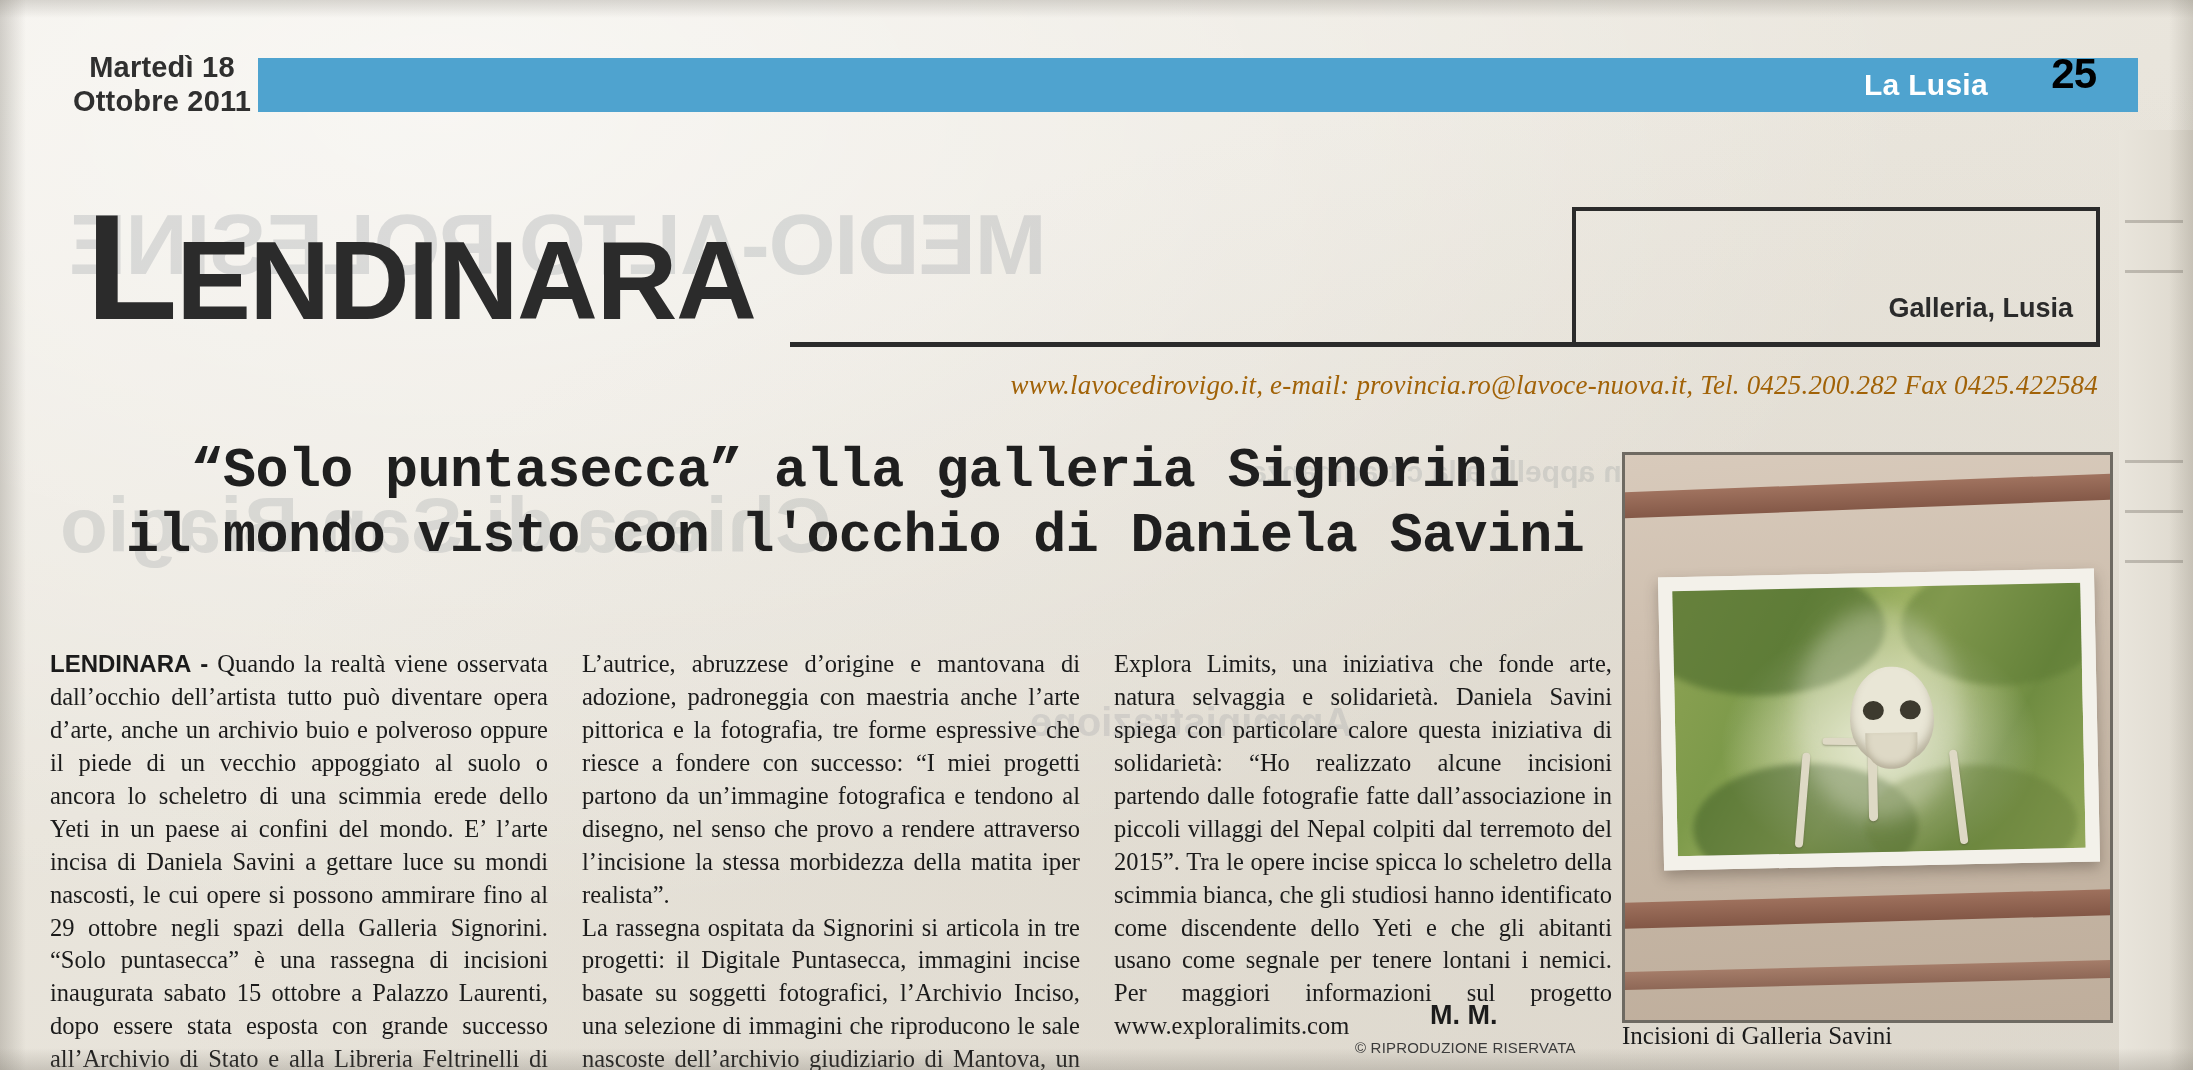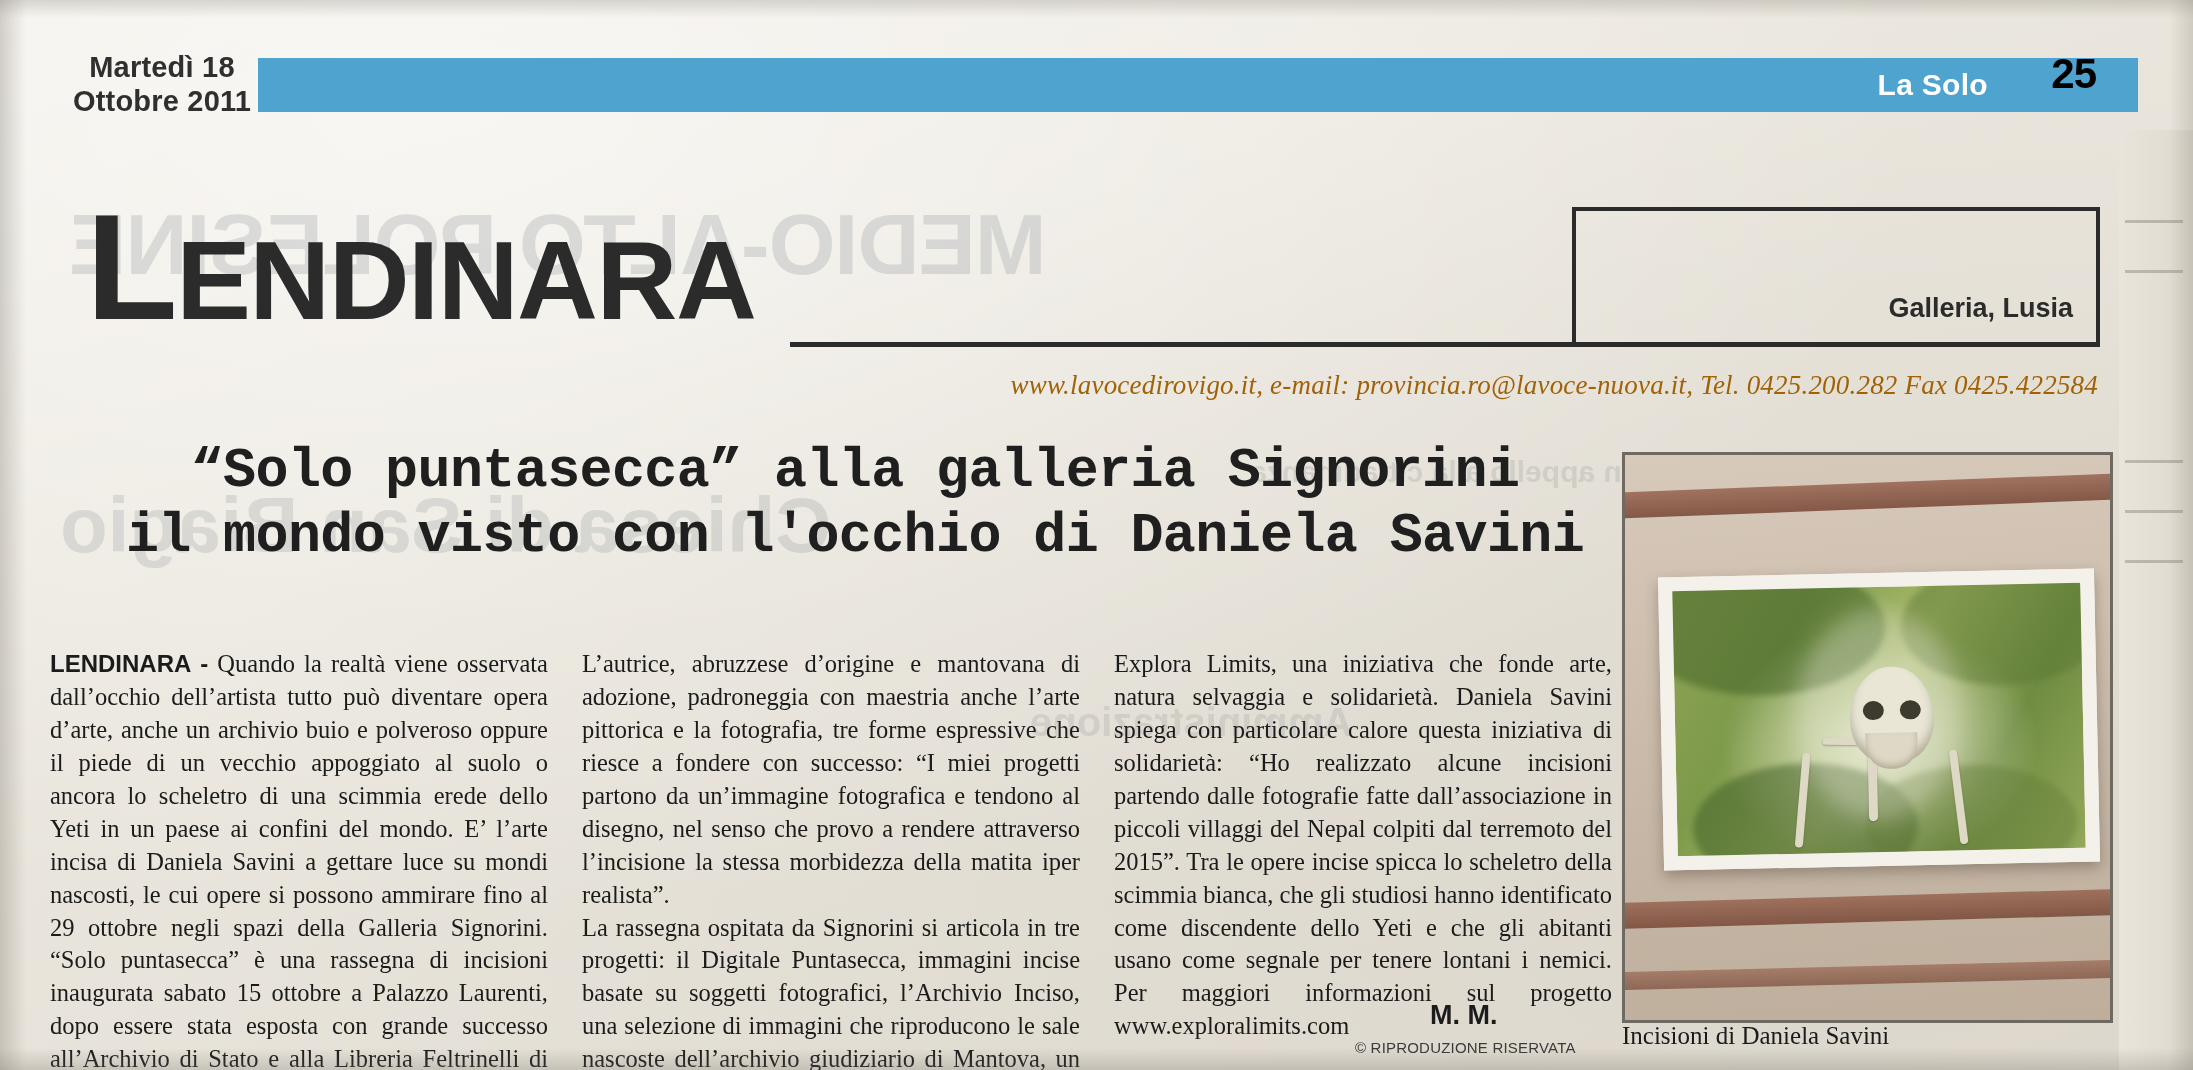--- a/index.html
+++ b/index.html
@@ -349,21 +349,21 @@
   <div class="ghost" id="ghost-2">Chiesa di San Biagio</div>
   <div class="ghost" id="ghost-3">Un appello alla cittadinanza</div>
   <div class="ghost" id="ghost-4">Amministrazione</div>
 
   <div id="masthead">
     <div id="date-block">
       <div>Martedì 18</div>
       <div>Ottobre 2011</div>
     </div>
     <div id="blue-bar">
-      <div id="paper-name">La Solo</div>
+      <div id="paper-name">La Lusia</div>
       <div id="page-number">25</div>
     </div>
   </div>
 
   <div id="section-title"><span class="cap">L</span><span>ENDINARA</span></div>
   <div id="title-rule"></div>
   <div id="locality-box"></div>
   <div id="locality-label">Galleria, Lusia</div>
   <div id="contact-line">www.lavocedirovigo.it, e-mail: provincia.ro@lavoce-nuova.it, Tel. 0425.200.282 Fax 0425.422584</div>
 
@@ -404,21 +404,21 @@
 
         <div class="bone" style="left:30%;top:62%;width:8px;height:95px;transform:rotate(6deg);"></div>
         <div class="bone" style="right:30%;top:62%;width:8px;height:95px;transform:rotate(-6deg);"></div>
         <div class="bone" style="left:47%;top:58%;width:9px;height:80px;"></div>
         <div class="bone" style="left:36%;top:57%;width:88px;height:7px;transform:rotate(2deg);"></div>
         <div id="skull"></div>
         <div id="jaw"></div>
       </div>
     </div>
   </div>
-  <div id="caption">Incisioni di Daniela Savini</div>
+  <div id="caption">Incisioni di Galleria Savini</div>
 
   <div id="bleed">
     <div class="bleed-line" style="top:90px;"></div>
     <div class="bleed-line" style="top:140px;"></div>
     <div class="bleed-line" style="top:330px;"></div>
     <div class="bleed-line" style="top:380px;"></div>
     <div class="bleed-line" style="top:430px;"></div>
   </div>
 
   <div class="edge-shadow-left"></div>

